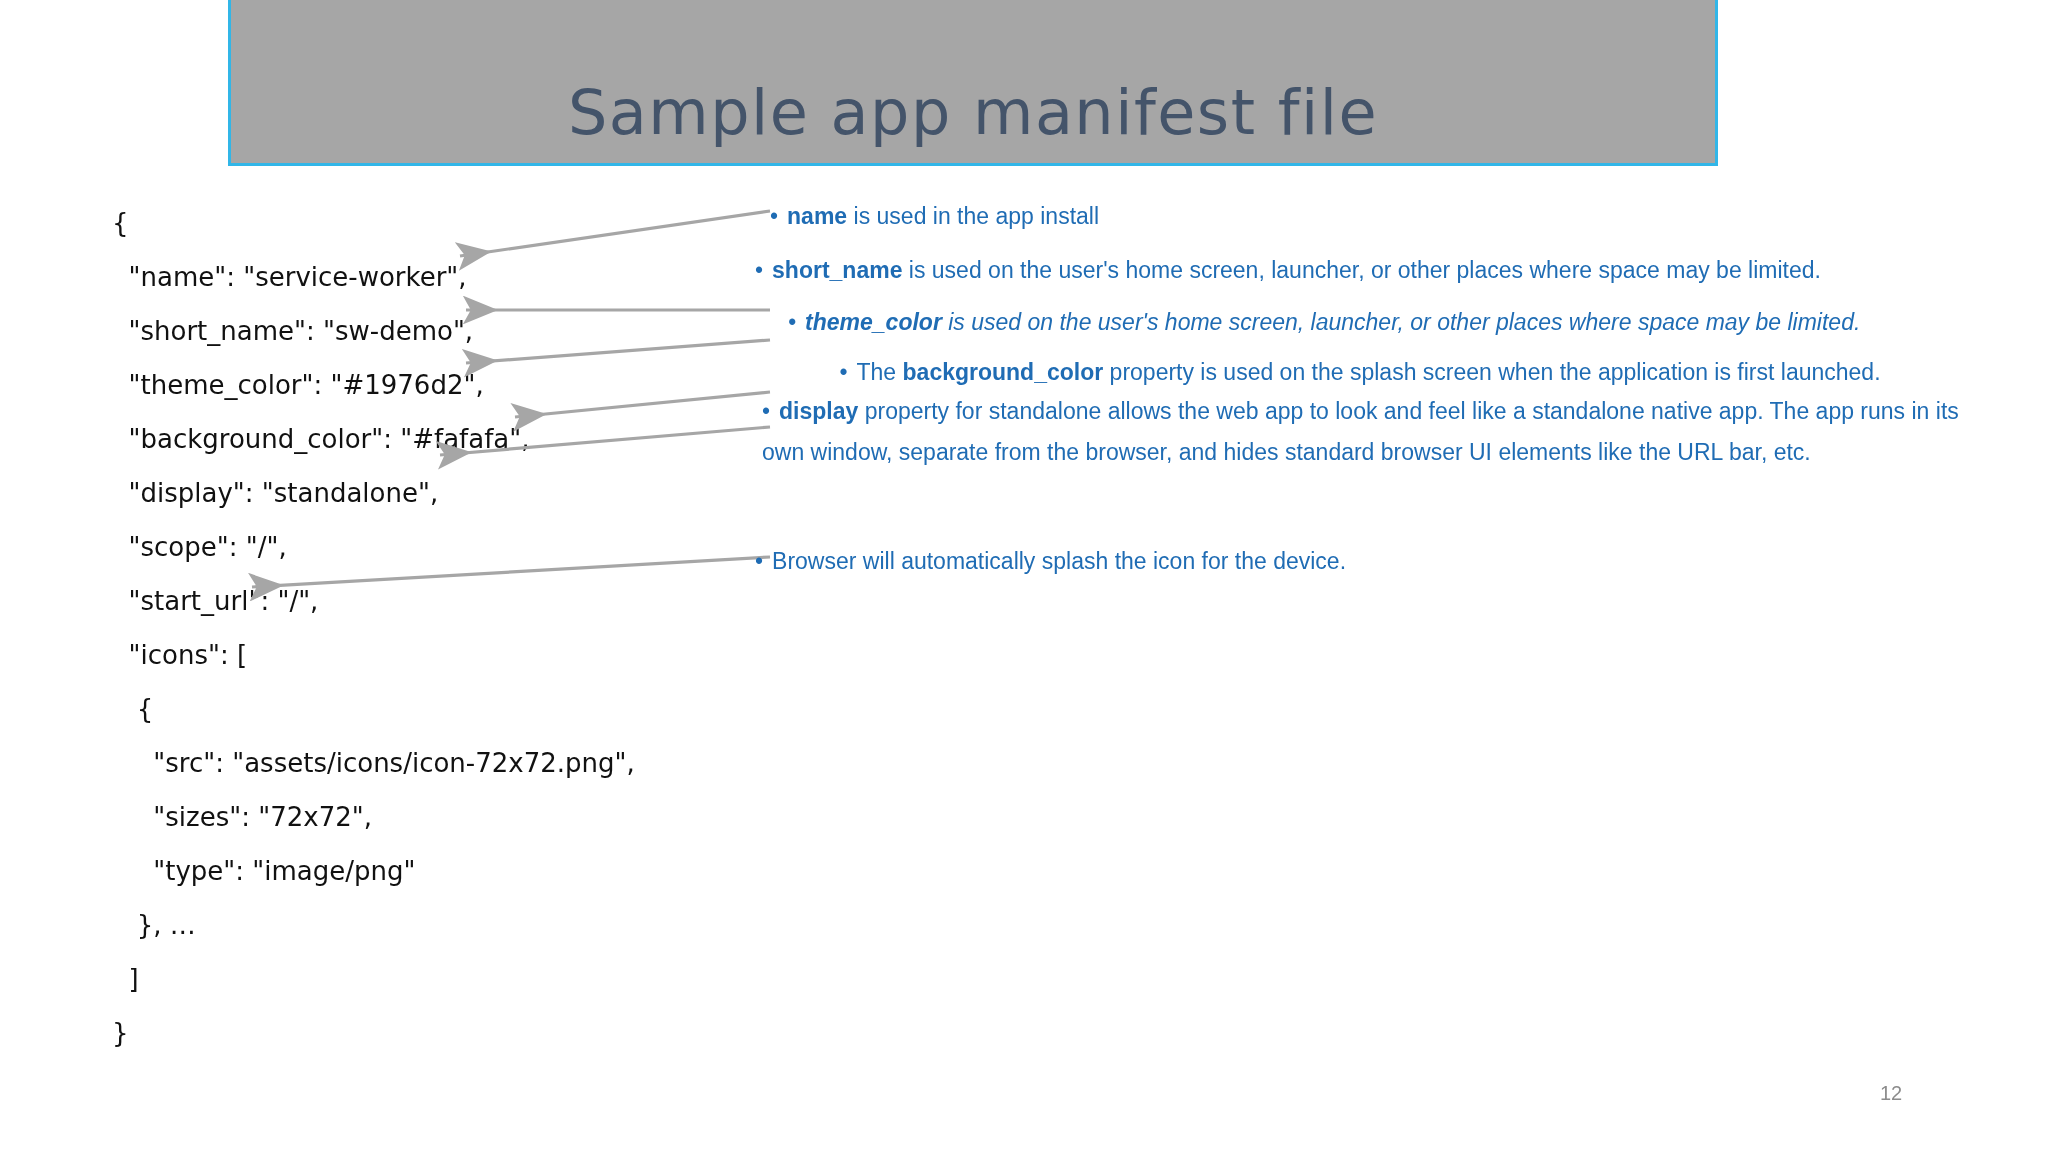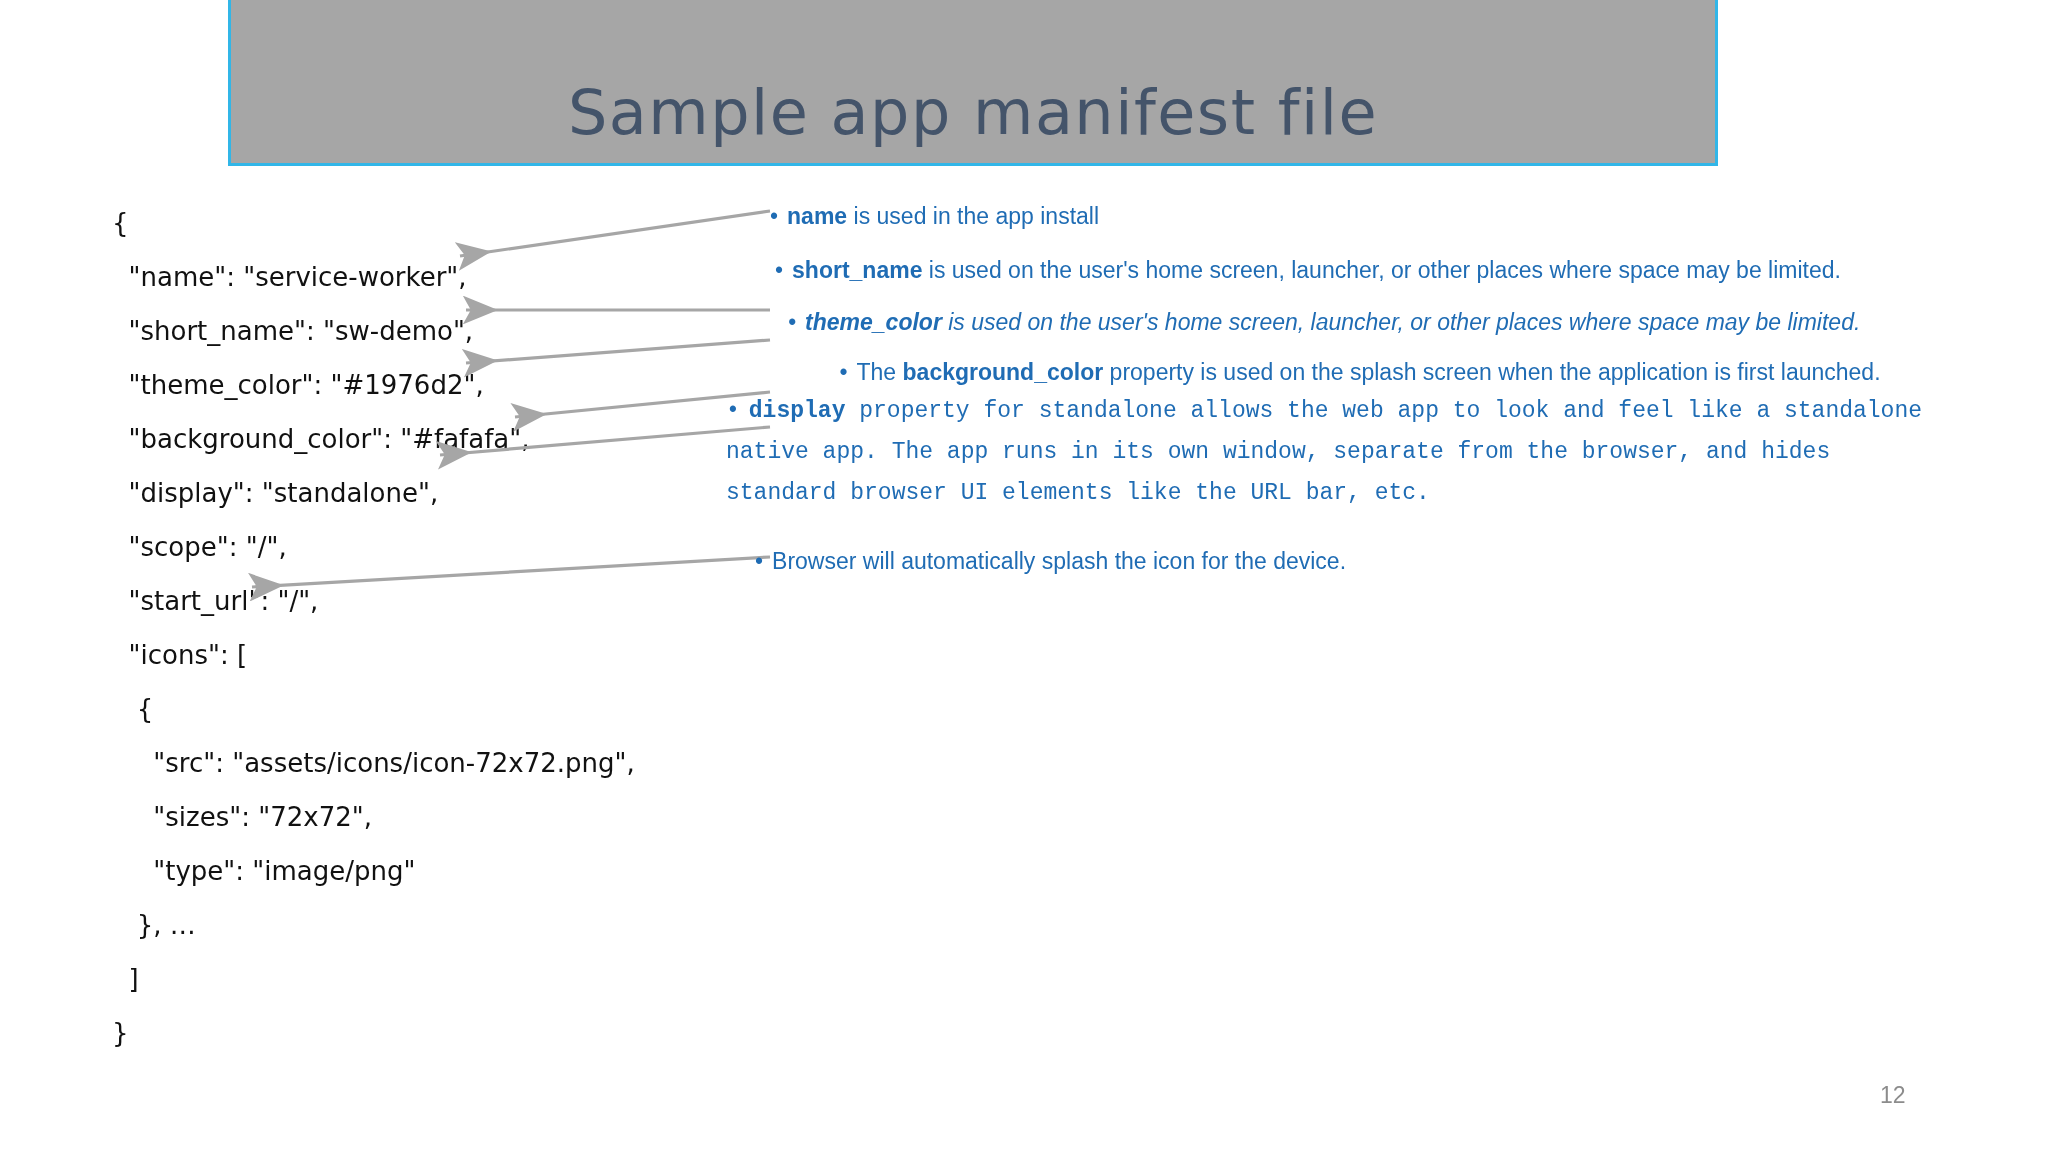--- a/index.html
+++ b/index.html
@@ -63,42 +63,42 @@
     line-height: 41px;
   }
   .bullet-block .b {
     font-weight: bold;
   }
   .bullet-marker {
     margin-right: 9px;
   }
 
   #bullet-name      { left: 770px;  top: 196px;  width: 960px; }
-  #bullet-shortname { left: 755px;  top: 250px;  width: 1190px; margin-left: 20px; }
+  #bullet-shortname { left: 755px;  top: 250px;  width: 1190px; }
   #bullet-theme     { left: 788px;  top: 302px;  width: 1180px; font-style: italic; }
   #bullet-bgcolor   { left: 750px;  top: 352px;  width: 1220px; text-align: center; }
-  #bullet-display   { left: 726px;  top: 391px;  width: 1200px; font-family: Liberation Mono, monospace; }
+  #bullet-display   { left: 762px;  top: 391px;  width: 1200px; }
   #bullet-iconscale { left: 755px;  top: 541px;  width: 1000px; }
 
   
   #arrow-layer {
     position: absolute;
     left: 0; top: 0;
     width: 2048px;
     height: 1152px;
     pointer-events: none;
   }
 
   
   #page-number {
     position: absolute;
     left: 1880px;
     top: 1082px;
     font-family: "Liberation Sans", sans-serif;
-    font-size: 23px;
+    font-size: 20px;
     color: #8c8c8c;
   }
 </style>
 </head>
 <body>
 
 <div id="title-box">
   <div id="title-text">Sample app manifest file</div>
 </div>
 

